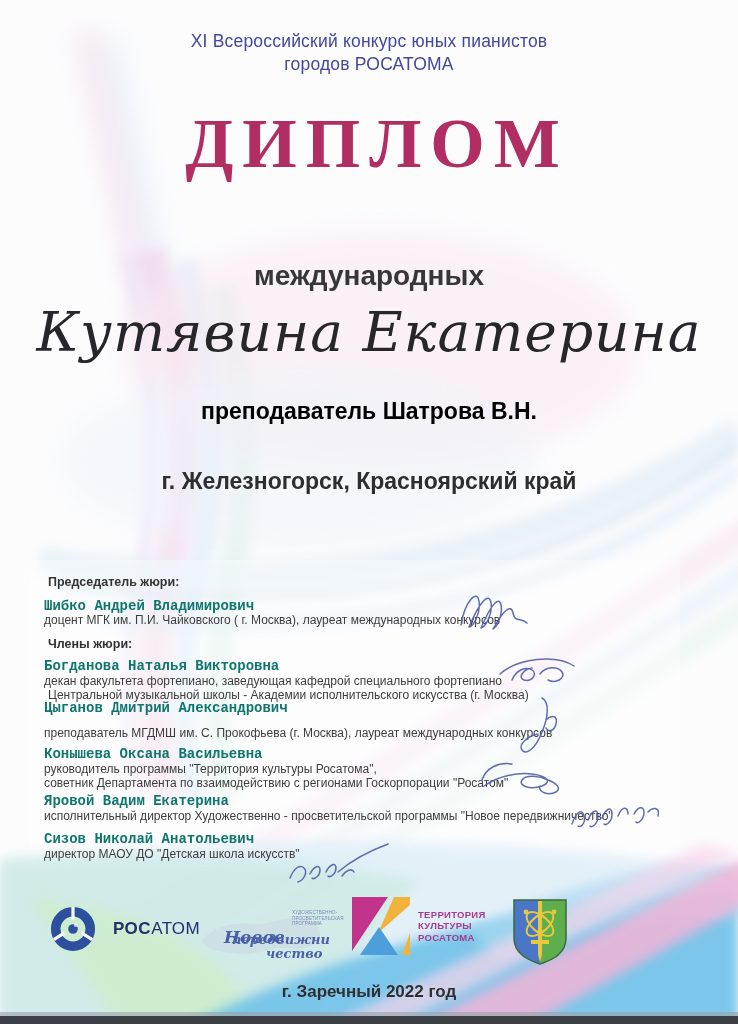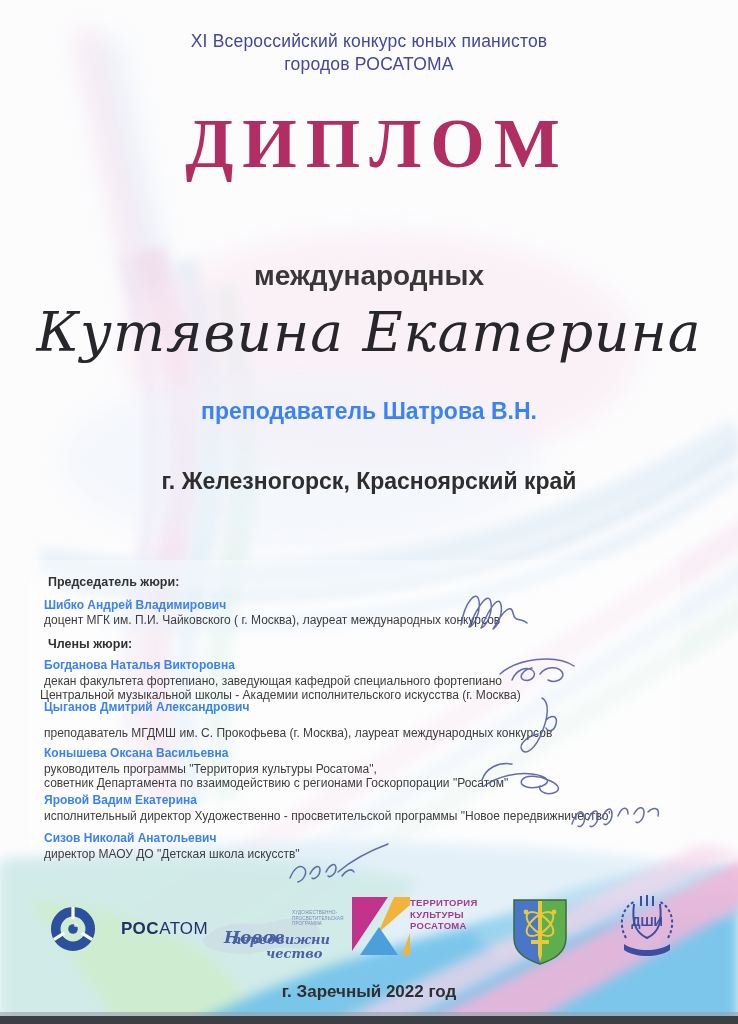--- a/index.html
+++ b/index.html
@@ -8,43 +8,43 @@
         box-shadow:inset 0 0 0 1px rgba(0,0,0,.12);}
   .bg{position:absolute;left:0;top:0;}
   .abs{position:absolute;}
   .ctr{left:0;width:738px;text-align:center;}
   .hdr{top:30px;font-size:17.5px;line-height:23px;color:#43479e;letter-spacing:.2px;}
   .title{top:96px;margin:8px;font-family:"Liberation Serif",serif;font-weight:700;
          font-size:70px;letter-spacing:9px;color:#b12e63;}
   .awarded{top:260px;font-size:28px;font-weight:700;color:#373737;}
   .recname{top:300px;font-family:"DejaVu Serif",serif;font-style:italic;
            font-size:55px;color:#26262b;letter-spacing:1px;}
-  .teacher{top:398px;font-size:23px;font-weight:700;color:#3b82f6;}
+  .teacher{top:398px;font-size:23px;font-weight:700;color:#000000;}
   .school{top:433px;font-size:23px;font-weight:700;color:#2e2e2e;}
   .city{top:468px;font-size:23px;font-weight:700;color:#2e2e2e;}
   .jlabel{position:absolute;left:48px;font-size:12.5px;font-weight:700;color:#333;text-align:right;}
-  .jname{position:absolute;left:44px;font-size:12px;font-weight:700;color:#3b82f6;}
+  .jname{position:absolute;left:44px;font-size:14px;font-weight:700;color:#0f766e;font-family:Liberation Mono, monospace;}
   .jdesc{position:absolute;left:44px;font-size:12px;color:#3d3d3d;white-space:nowrap;}
   .sig{position:absolute;}
   .sig path{fill:none;stroke:#5560a8;stroke-width:1.5;stroke-linecap:round;opacity:.92;}
   
-  .logo-rosatom{left:50px;top:906px;display:flex;align-items:center;gap:25px;}
+  .logo-rosatom{left:50px;top:906px;display:flex;align-items:center;gap:17px;}
   .rosatom-word{font-size:17px;color:#23306e;letter-spacing:.5px;}
   .rosatom-word b{font-weight:700;}
   .logo-np{left:196px;top:904px;width:140px;height:70px;color:#4a5fa8;}
   .np-map{position:absolute;left:0;top:2px;opacity:.35;}
   .np-l1{position:absolute;left:28px;top:8px;font-family:"DejaVu Serif",serif;
          font-style:italic;font-weight:700;font-size:17px;margin-top:15px;}
   .np-l2{position:absolute;left:36px;top:28px;font-family:"DejaVu Serif",serif;
          font-style:italic;font-weight:700;font-size:13px;}
   .np-l3{position:absolute;left:70px;top:42px;font-family:"DejaVu Serif",serif;
          font-style:italic;font-weight:700;font-size:13px;}
   .np-tiny{position:absolute;left:96px;top:6px;font-size:4.5px;line-height:5.5px;
            color:#7a86b8;letter-spacing:.2px;}
-  .logo-terr{left:352px;top:897px;display:flex;}
+  .logo-terr{left:352px;top:897px;display:flex;align-items:center;gap:8px;}
   .terr-txt{font-size:9.5px;line-height:11.5px;font-weight:700;color:#a83a8c;letter-spacing:.3px;}
   .logo-shield{left:512px;top:898px;}
   .logo-dshi{left:616px;top:894px;}
   .footer{top:982px;font-size:17px;font-weight:700;color:#2f2f33;}
 </style>
 </head>
 <body>
 
 <div class="page">
 
@@ -114,21 +114,21 @@
   <div class="abs ctr city">г. Железногорск, Красноярский край</div>
 
   <div class="jlabel" style="top:575px">Председатель жюри:</div>
   <div class="jname" style="top:598px">Шибко Андрей Владимирович</div>
   <div class="jdesc" style="top:613px">доцент МГК им. П.И. Чайковского ( г. Москва), лауреат международных конкурсов</div>
 
   <div class="jlabel" style="top:637px">Члены жюри:</div>
 
   <div class="jname" style="top:658px">Богданова Наталья Викторовна</div>
   <div class="jdesc" style="top:674px">декан факультета фортепиано, заведующая кафедрой специального фортепиано</div>
-  <div class="jdesc" style="top:688px;left:40px">Центральной музыкальной школы - Академии исполнительского искусства  (г. Москва)</div>
+  <div class="jdesc" style="top:688px;left:48px">Центральной музыкальной школы - Академии исполнительского искусства  (г. Москва)</div>
 
   <div class="jname" style="top:700px">Цыганов Дмитрий Александрович</div>
   <div class="jdesc" style="top:726px">преподаватель МГДМШ им. С. Прокофьева (г. Москва), лауреат международных конкурсов</div>
 
   <div class="jname" style="top:746px">Конышева Оксана Васильевна</div>
   <div class="jdesc" style="top:762px">руководитель программы "Территория культуры Росатома",</div>
   <div class="jdesc" style="top:776px">советник Департамента по взаимодействию с регионами Госкорпорации "Росатом"</div>
 
   <div class="jname" style="top:793px">Яровой Вадим Екатерина</div>
   <div class="jdesc" style="top:809px">исполнительный директор Художественно - просветительской программы  "Новое передвижничество"</div>
@@ -212,30 +212,16 @@
         <circle cx="14" cy="14" r="2.4" fill="#e8c83c"></circle>
         <circle cx="42" cy="14" r="2.4" fill="#e8c83c"></circle>
         <rect x="26" y="3" width="4" height="54" fill="#e8c83c"></rect>
         <rect x="19" y="42" width="18" height="4" fill="#e8c83c"></rect>
         <polygon points="26,57 30,57 28,64" fill="#e8c83c"></polygon>
       </g>
       <path d="M2,2 H54 V40 C54,56 40,62 28,66 C16,62 2,56 2,40 Z" fill="none" stroke="#3d6a3a" stroke-width="1.5"></path>
     </svg>
   </div>
 
-  <div class="abs logo-dshi">
-    <svg width="62" height="66" viewBox="0 0 62 66">
-      <g stroke="#3b4ea0" fill="none" stroke-width="2">
-        <path d="M10,44 C2,30 6,14 18,8" stroke-dasharray="3,2.4"></path>
-        <path d="M52,44 C60,30 56,14 44,8" stroke-dasharray="3,2.4"></path>
-        <path d="M18,10 C16,26 18,38 31,44 C44,38 46,26 44,10"></path>
-        <line x1="25" y1="2" x2="25" y2="12"></line>
-        <line x1="31" y1="1" x2="31" y2="12"></line>
-        <line x1="37" y1="2" x2="37" y2="12"></line>
-      </g>
-      <text x="31" y="32" text-anchor="middle" font-family="Liberation Sans,sans-serif" font-size="13" font-weight="bold" fill="#3b4ea0">ДШИ</text>
-      <path d="M8,50 C20,58 42,58 54,50 L54,56 C42,64 20,64 8,56 Z" fill="#3b4ea0"></path>
-    </svg>
-  </div>
 
   <div class="abs ctr footer">г. Заречный 2022 год</div>
 
 </div>
 
 </body></html>

